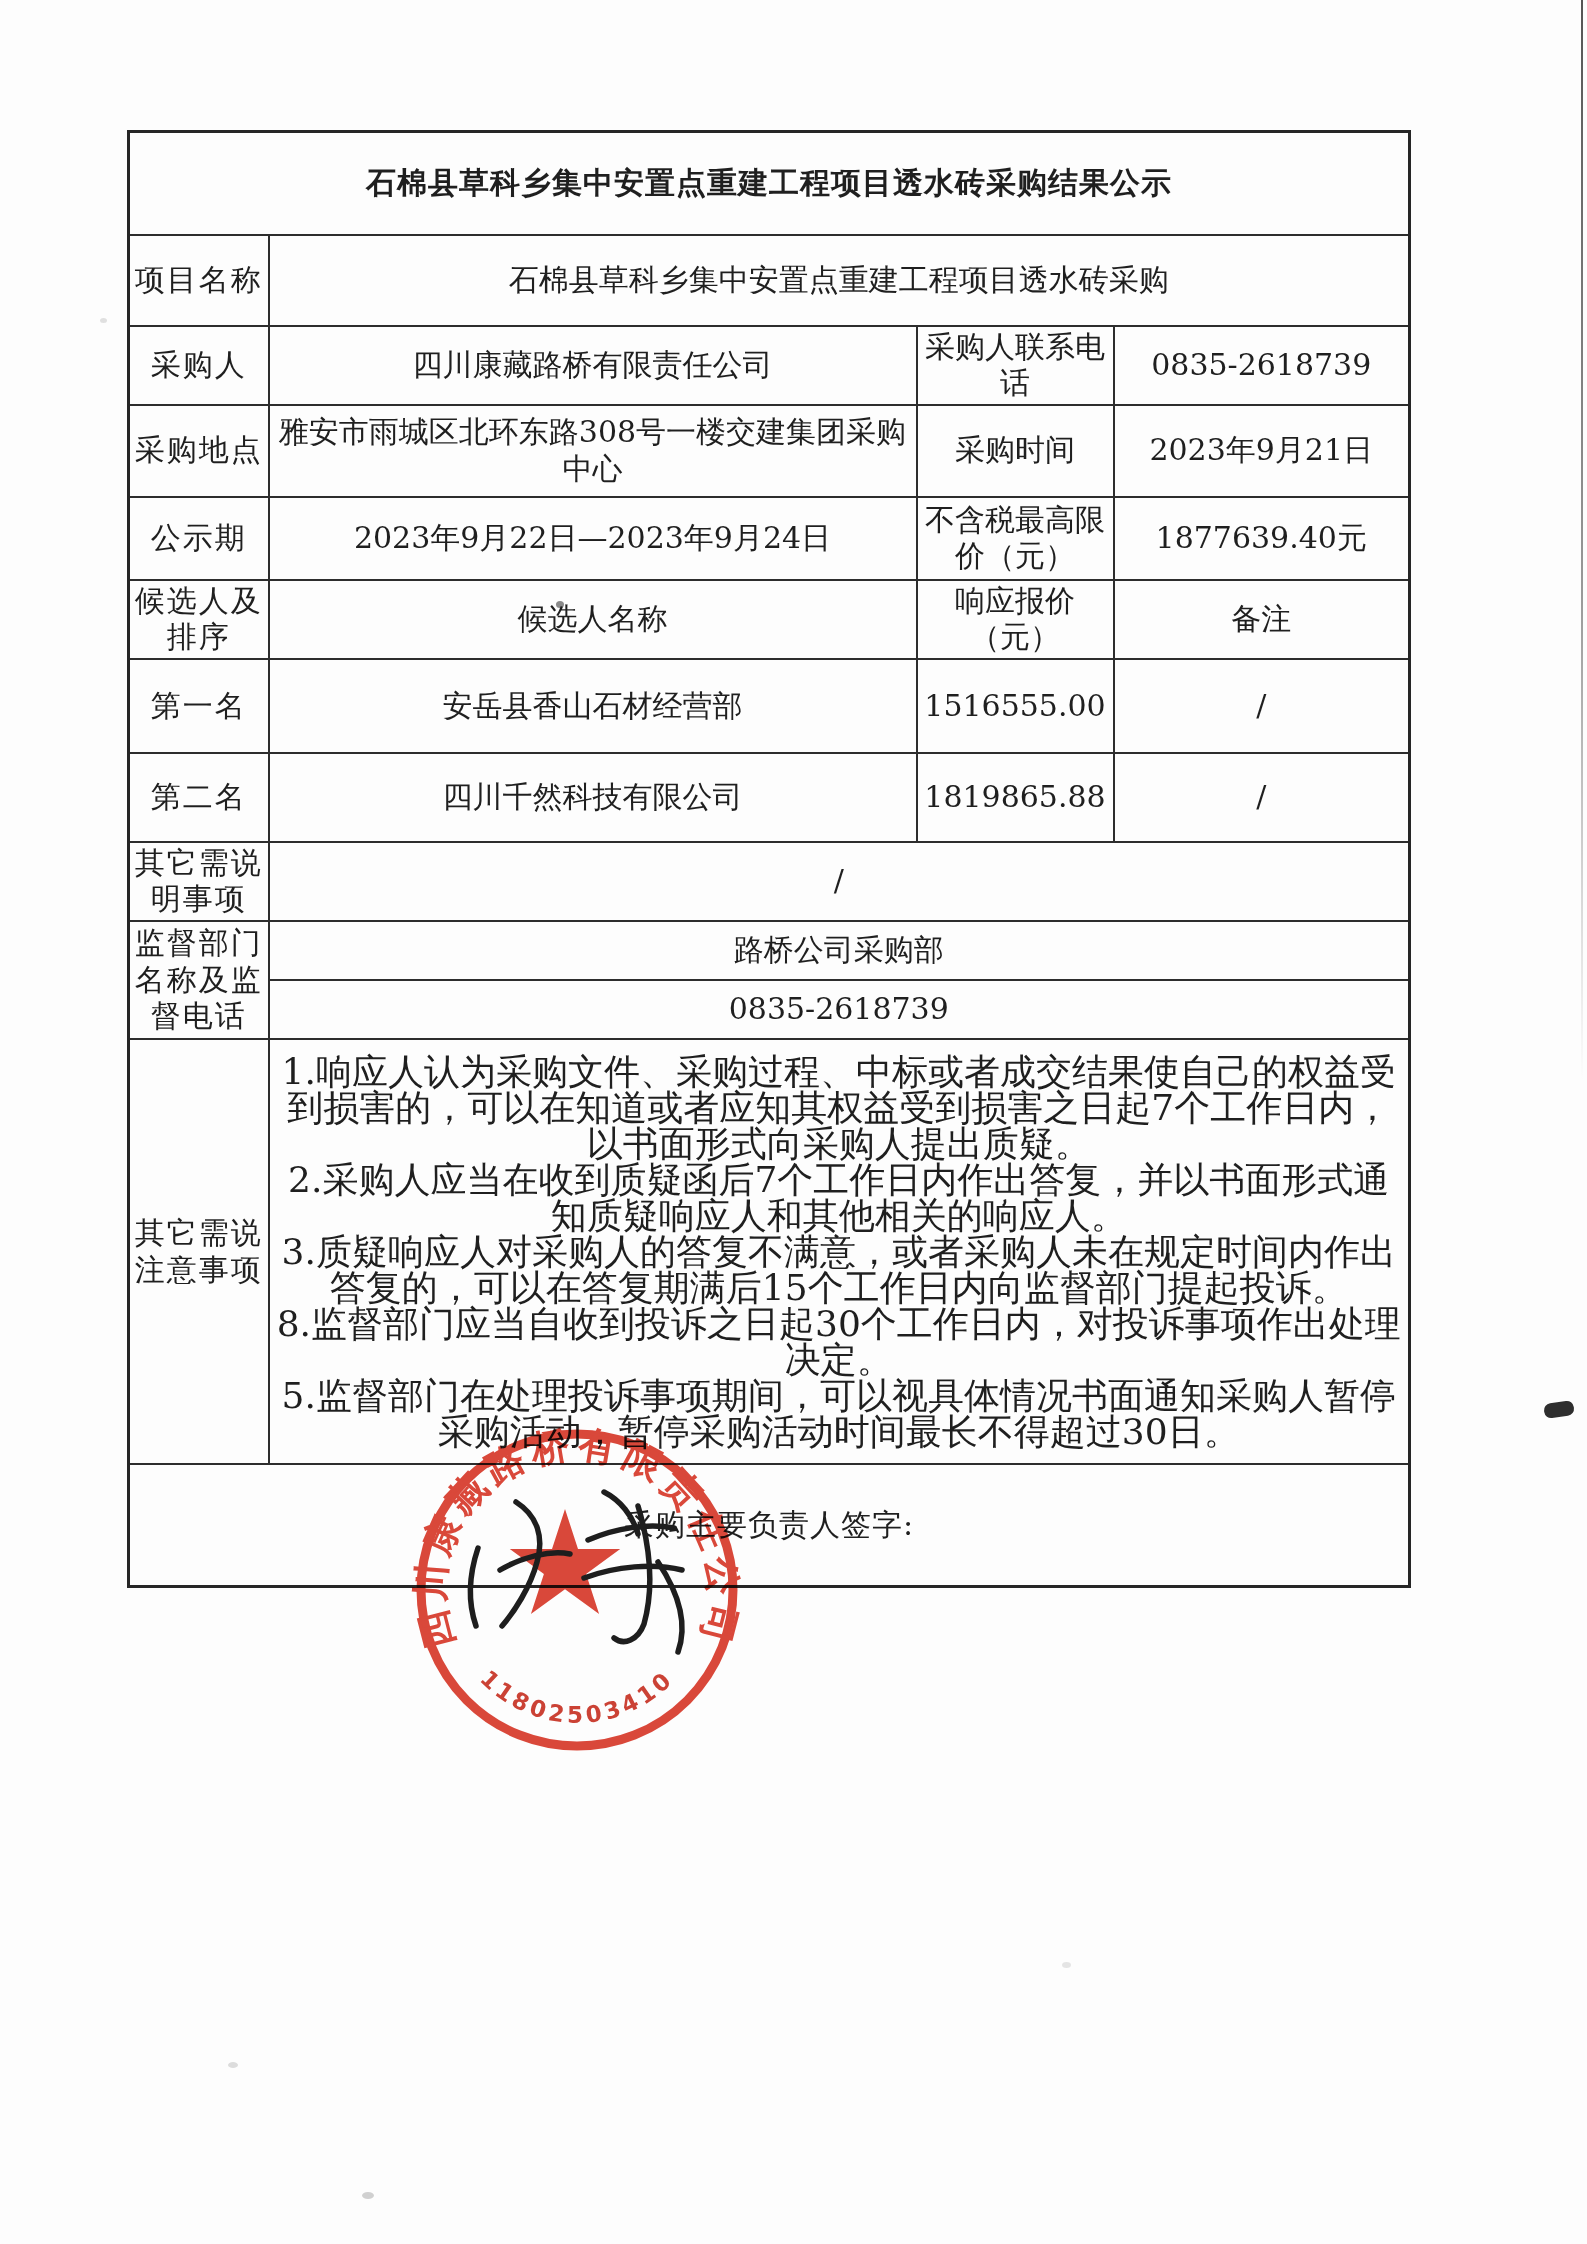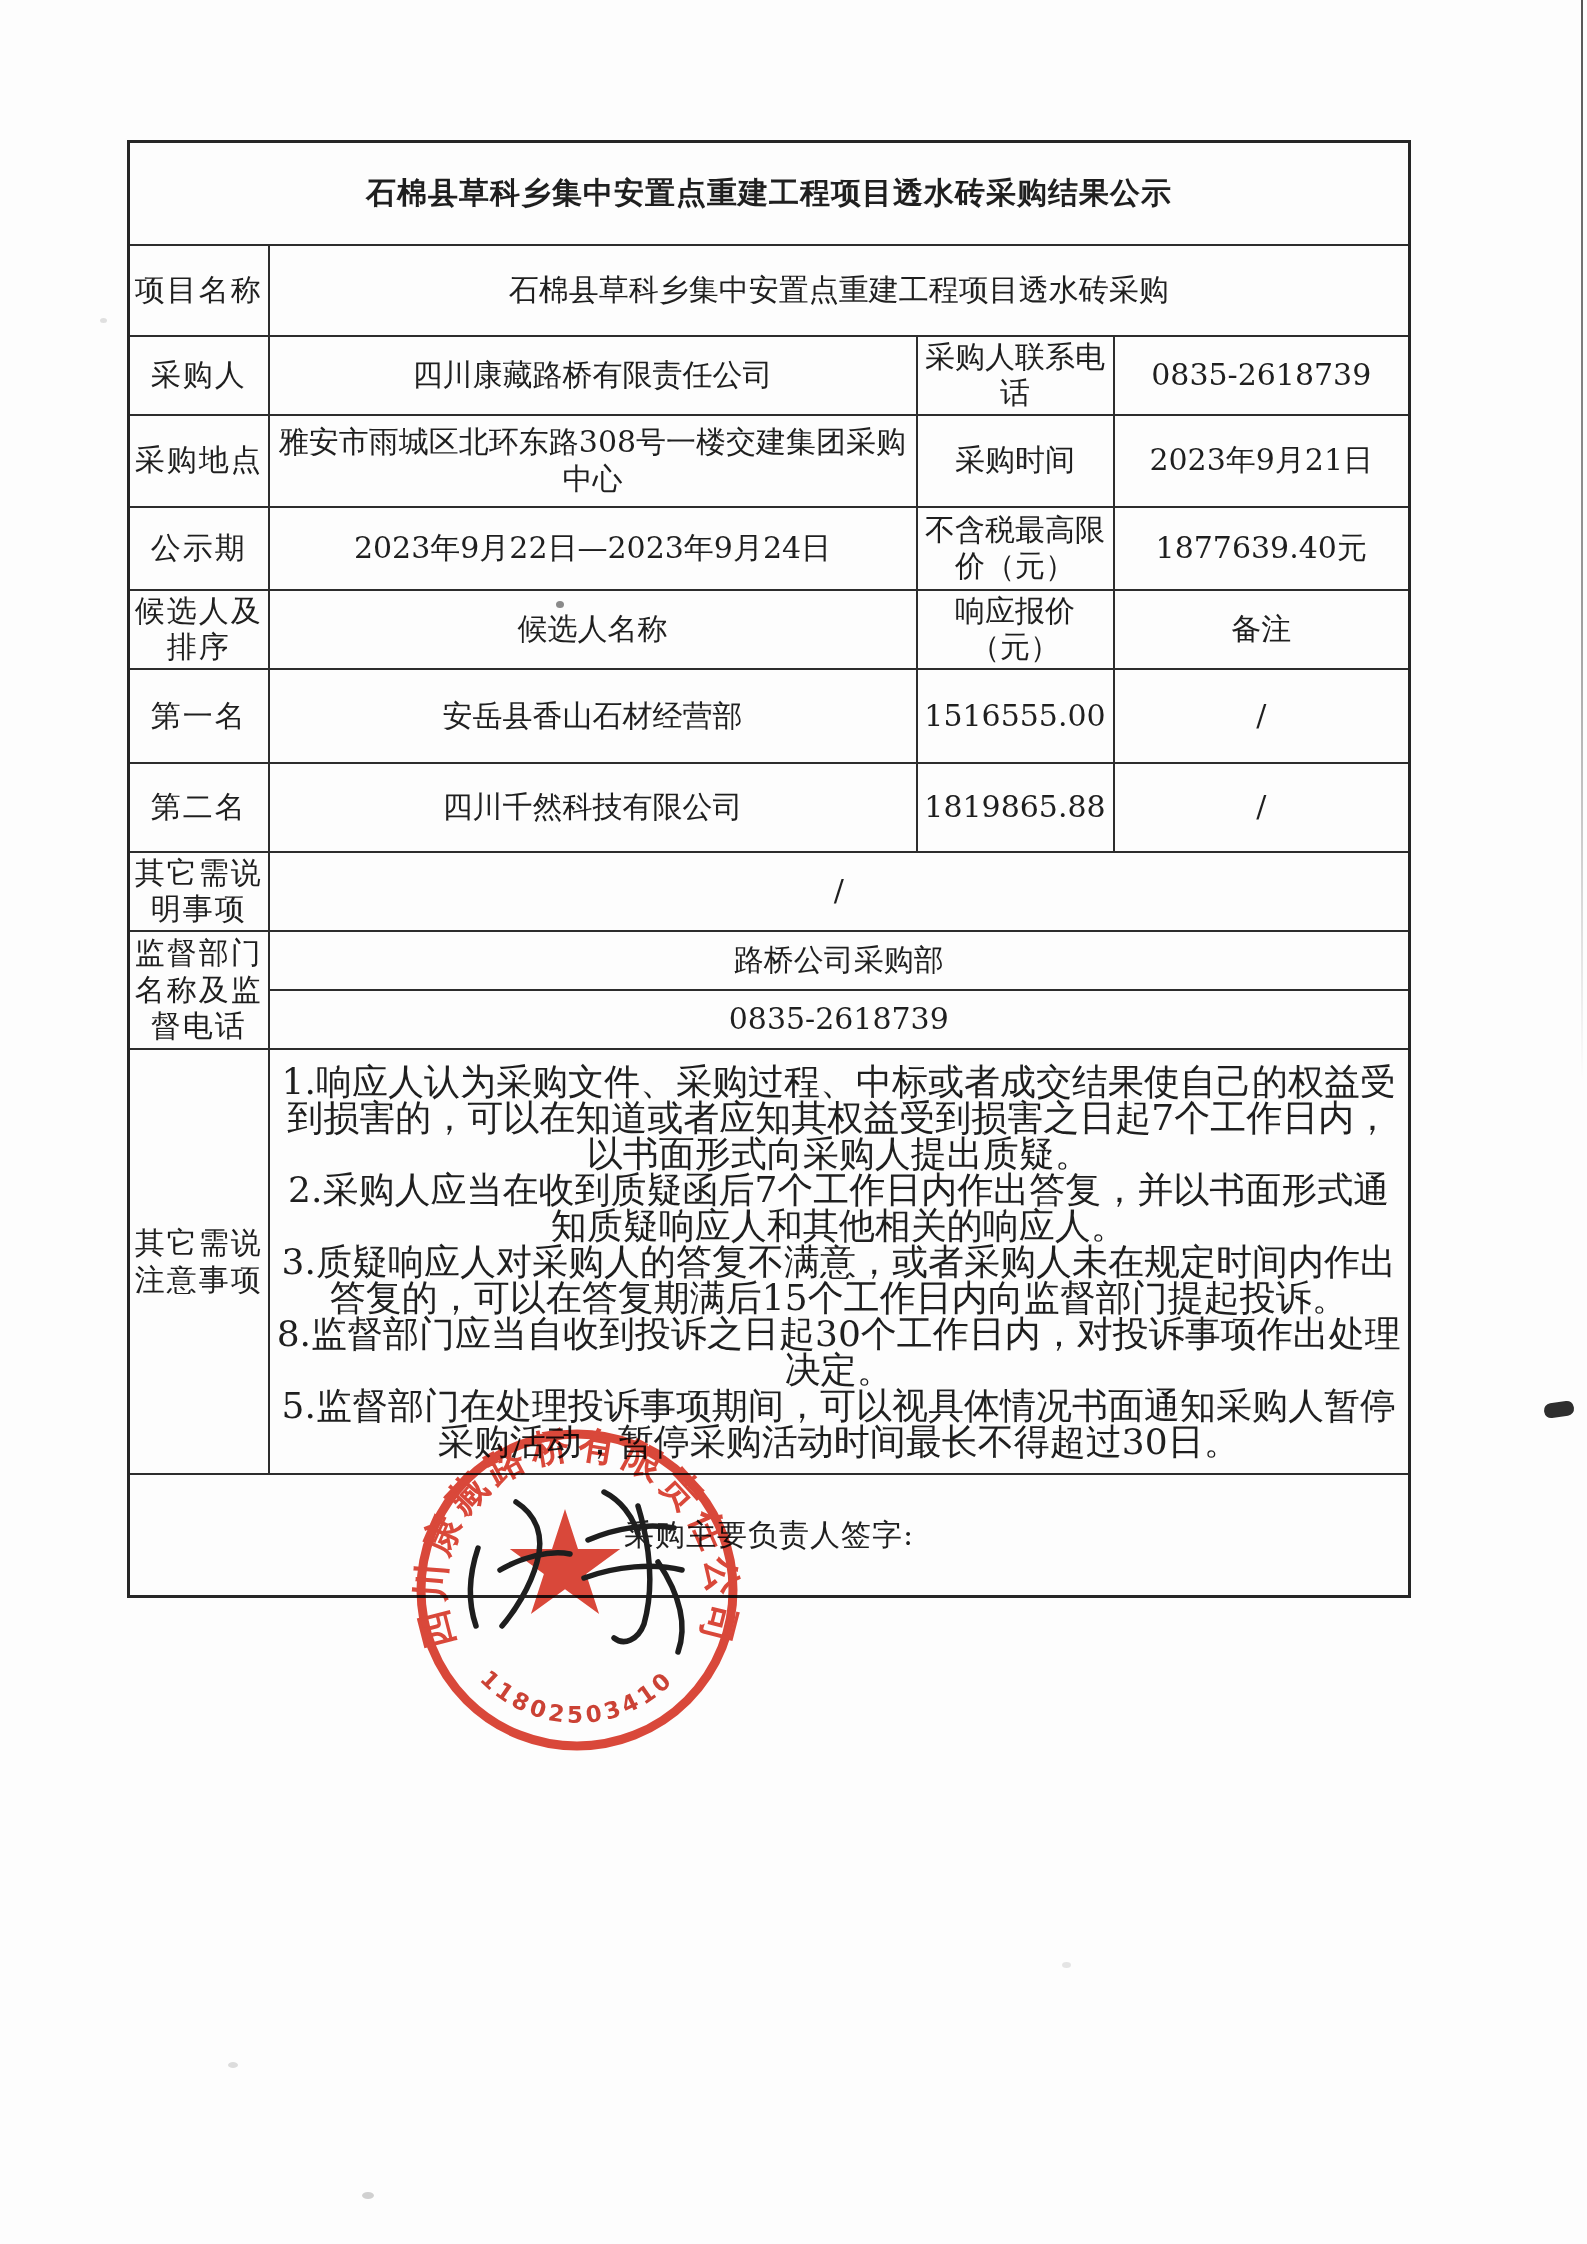--- a/index.html
+++ b/index.html
@@ -13,21 +13,21 @@
   .scan-edge{
     position:absolute;top:0;right:4px;width:2px;height:1080px;
     background:linear-gradient(#555,#999 55%,rgba(160,160,160,0));
   }
   .speck{position:absolute;border-radius:50%;}
   .edge-blob{
     position:absolute;left:1544px;top:1402px;width:30px;height:15px;
     background:#2e2e2e;border-radius:7px;transform:rotate(-8deg);
   }
   table.doc{
-    position:absolute;left:127px;top:140px;width:1281px;
+    position:absolute;left:127px;top:130px;width:1281px;
     border-collapse:collapse;table-layout:fixed;
     background:transparent;
   }
   table.doc td{
     border:2px solid #2d2d2d;
     text-align:center;vertical-align:middle;
     font-size:30px;line-height:1.22;
     padding:2px 4px;box-sizing:border-box;
     overflow:hidden;
   }

